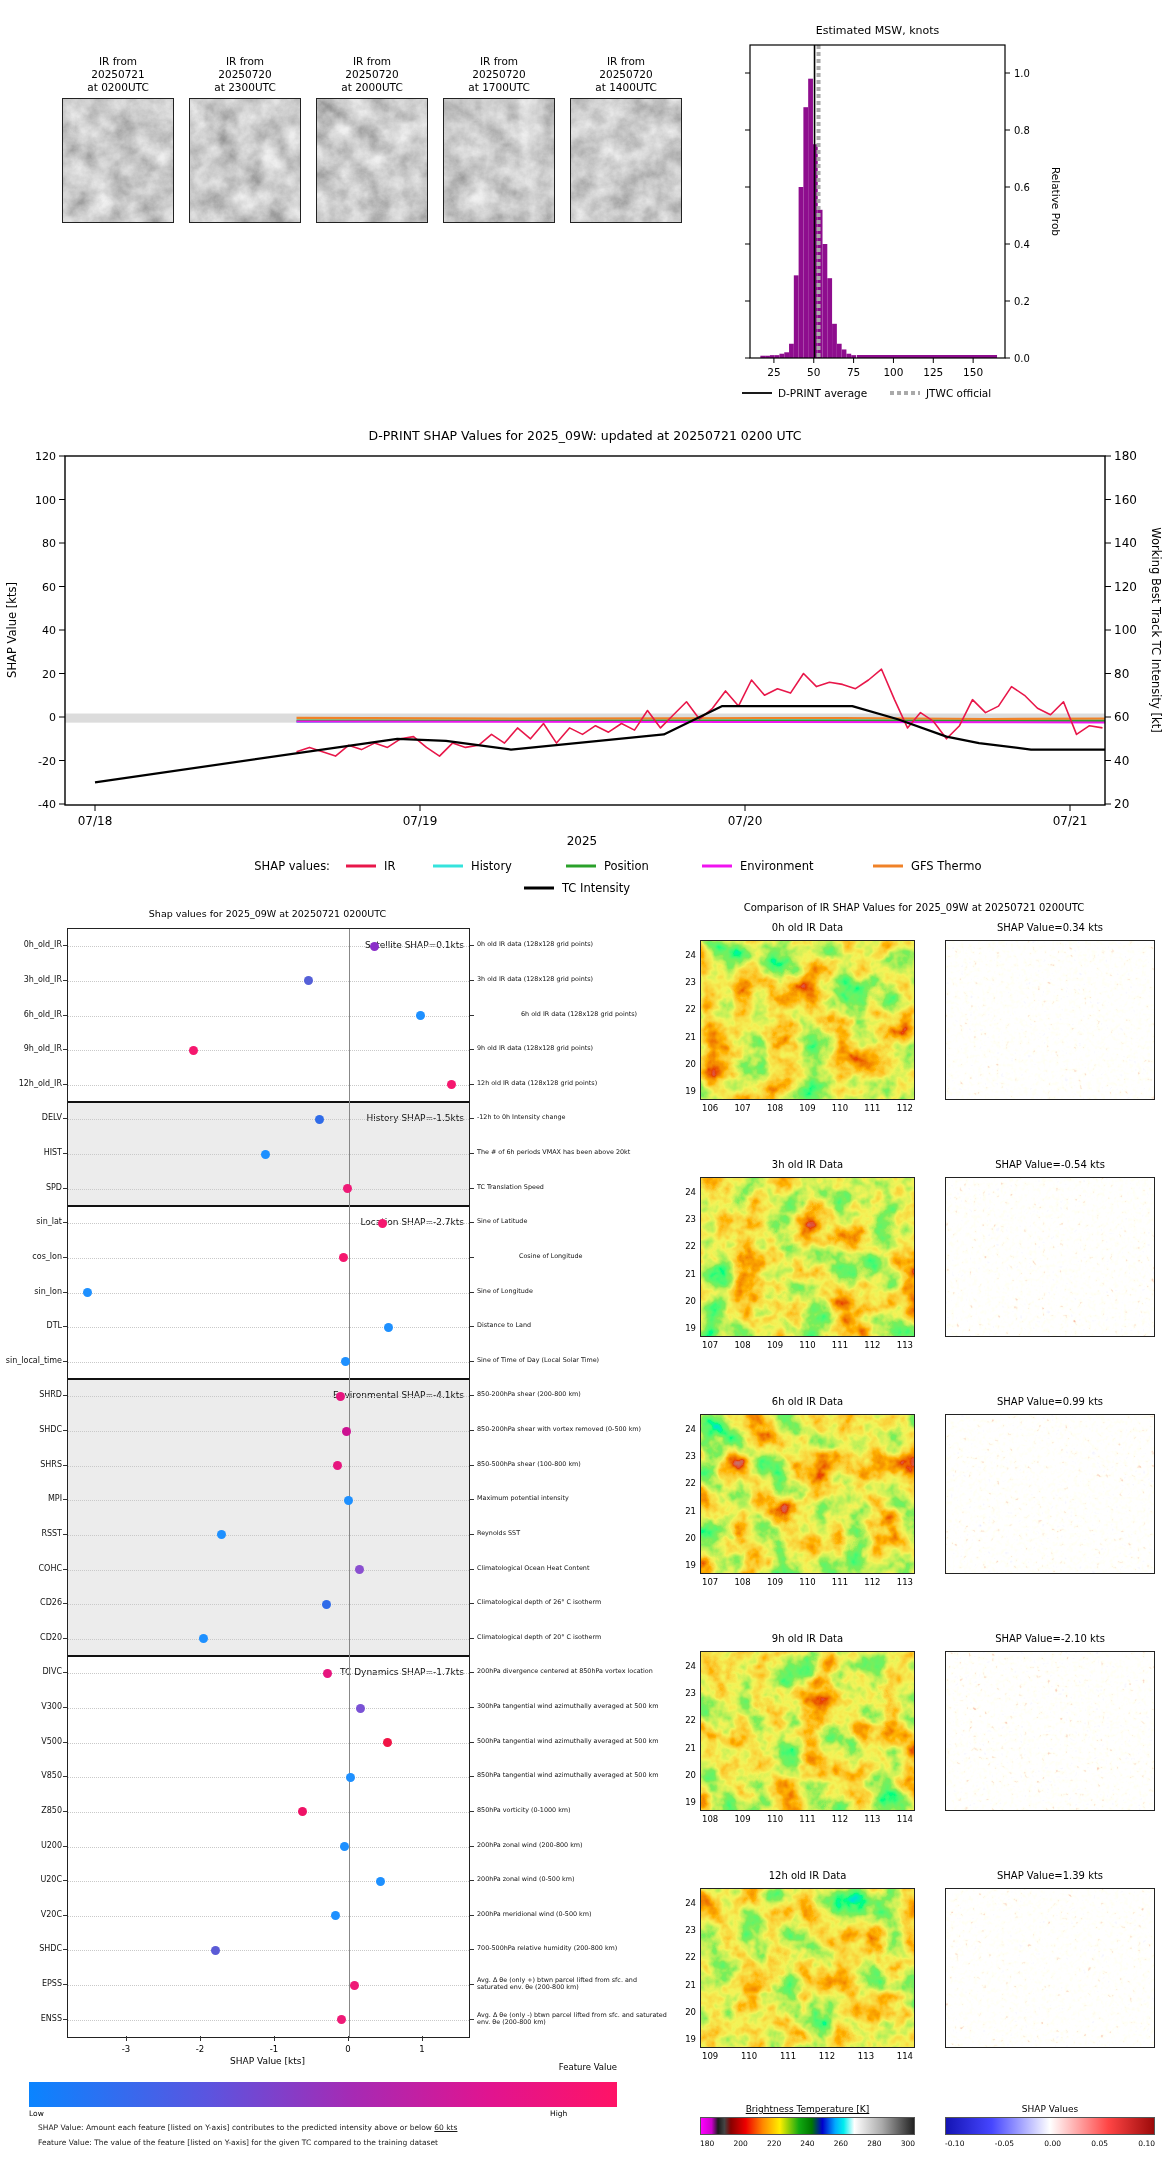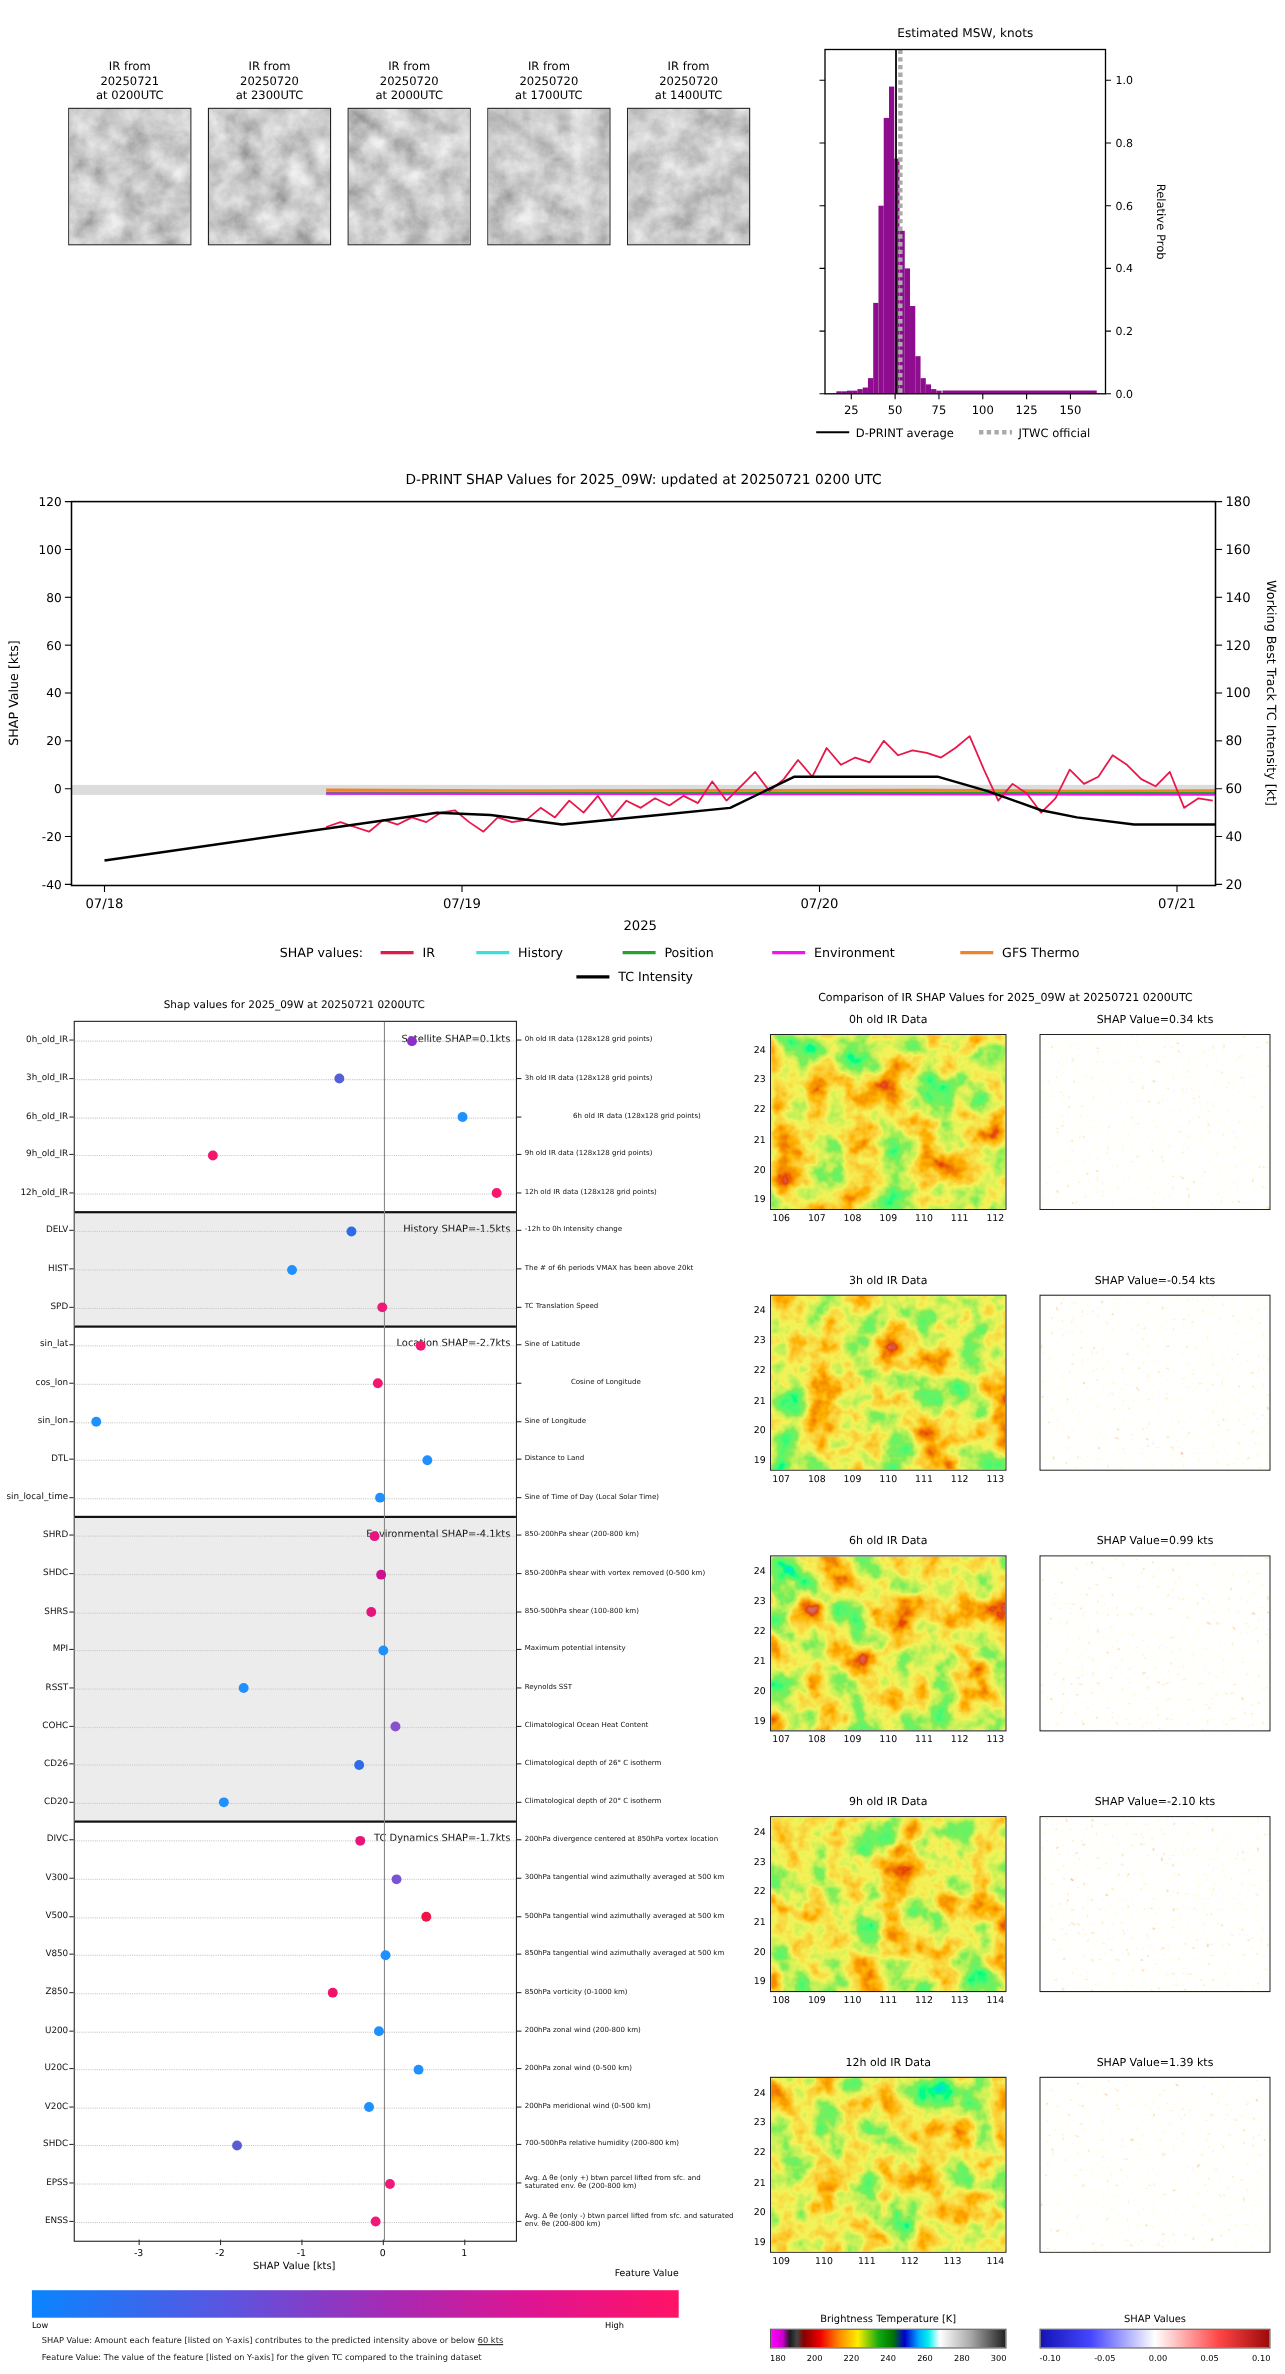--- a/index.html
+++ b/index.html
@@ -723,21 +723,21 @@
         <div class="latlab" style="left: 14px; top: 1111.8px;">20</div>
         <div class="latlab" style="left: 14px; top: 1139px;">19</div>
         <div class="lonrow" style="left: 40px; top: 1156px; width: 215px;">
           <span>109</span>
           <span>110</span>
           <span>111</span>
           <span>112</span>
           <span>113</span>
           <span>114</span>
         </div>
-        <div class="cblabel" style="left: 40px; top: 1209px; width: 215px;">Brightness Temperature [K]</div>
+        <div class="cblabel" style="left: 40px; top: 1209px; width: 215px; text-decoration: underline;">Brightness Temperature [K]</div>
         <div class="cbbar" style="left: 40px; top: 1222px; width: 215px; height: 18px; background: linear-gradient(90deg, rgb(255, 0, 255) 0%, rgb(204, 0, 204) 5%, rgb(26, 26, 26) 8%, rgb(68, 68, 68) 11%, rgb(136, 0, 0) 14%, rgb(238, 0, 0) 21%, rgb(255, 136, 0) 29%, rgb(255, 238, 0) 37%, rgb(17, 170, 17) 46%, rgb(0, 119, 0) 52%, rgb(0, 0, 204) 57%, rgb(0, 170, 255) 63%, rgb(0, 238, 238) 67%, rgb(255, 255, 255) 72%, rgb(170, 170, 170) 85%, rgb(34, 34, 34) 100%);"></div>
         <div class="cbticks" style="left: 40px; top: 1244px; width: 215px;">
           <span>180</span>
           <span>200</span>
           <span>220</span>
           <span>240</span>
           <span>260</span>
           <span>280</span>
           <span>300</span>
         </div>

